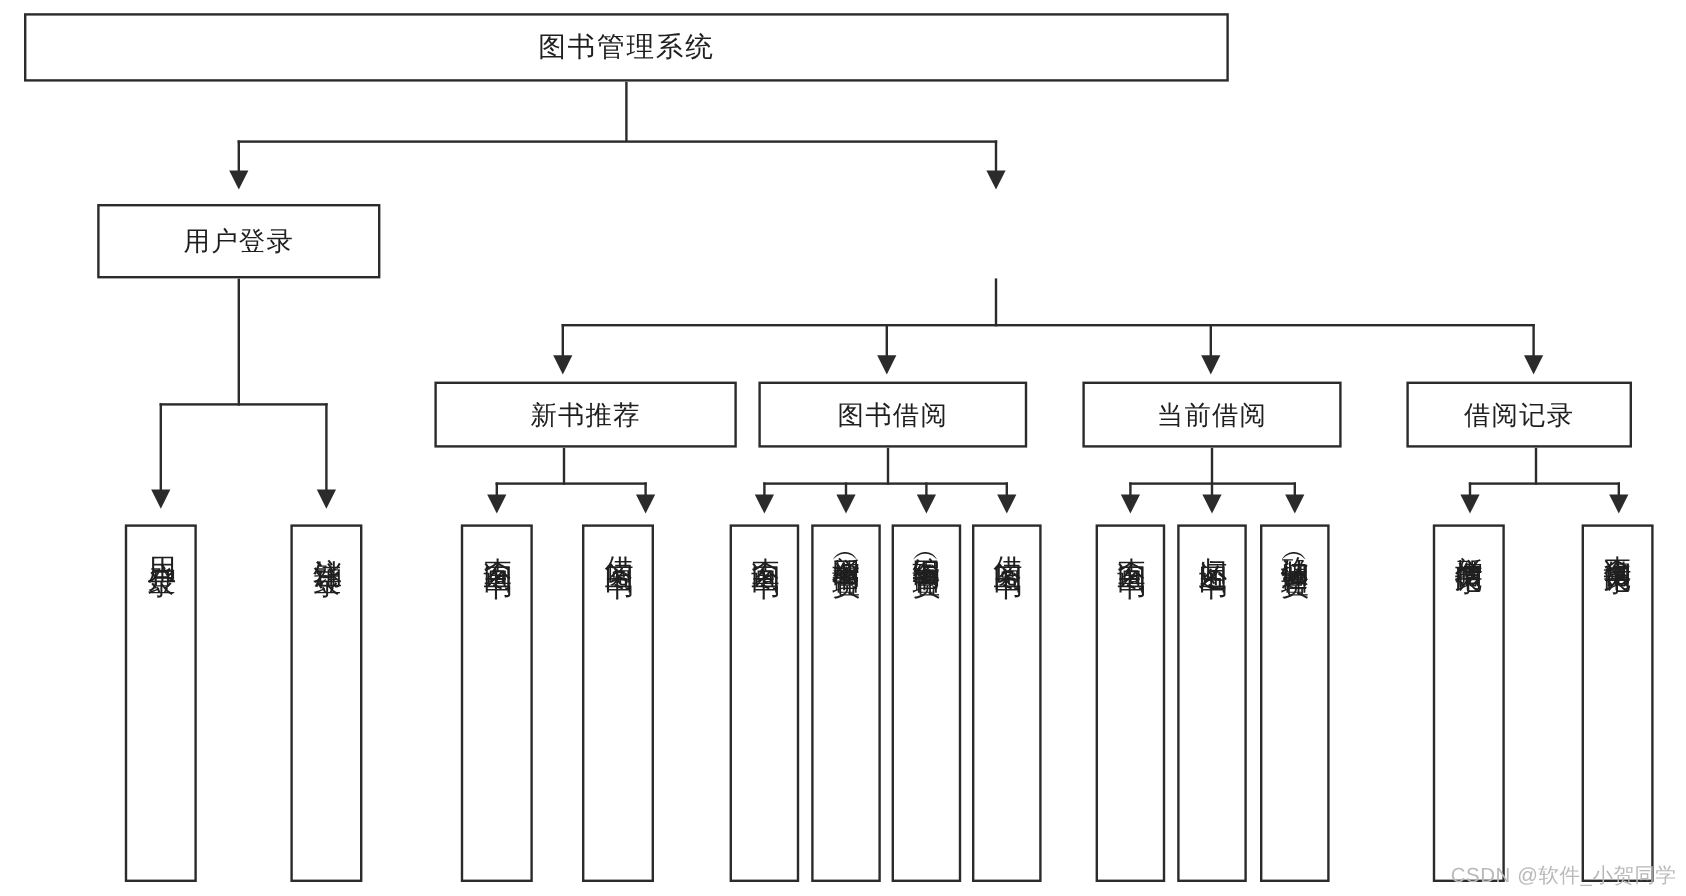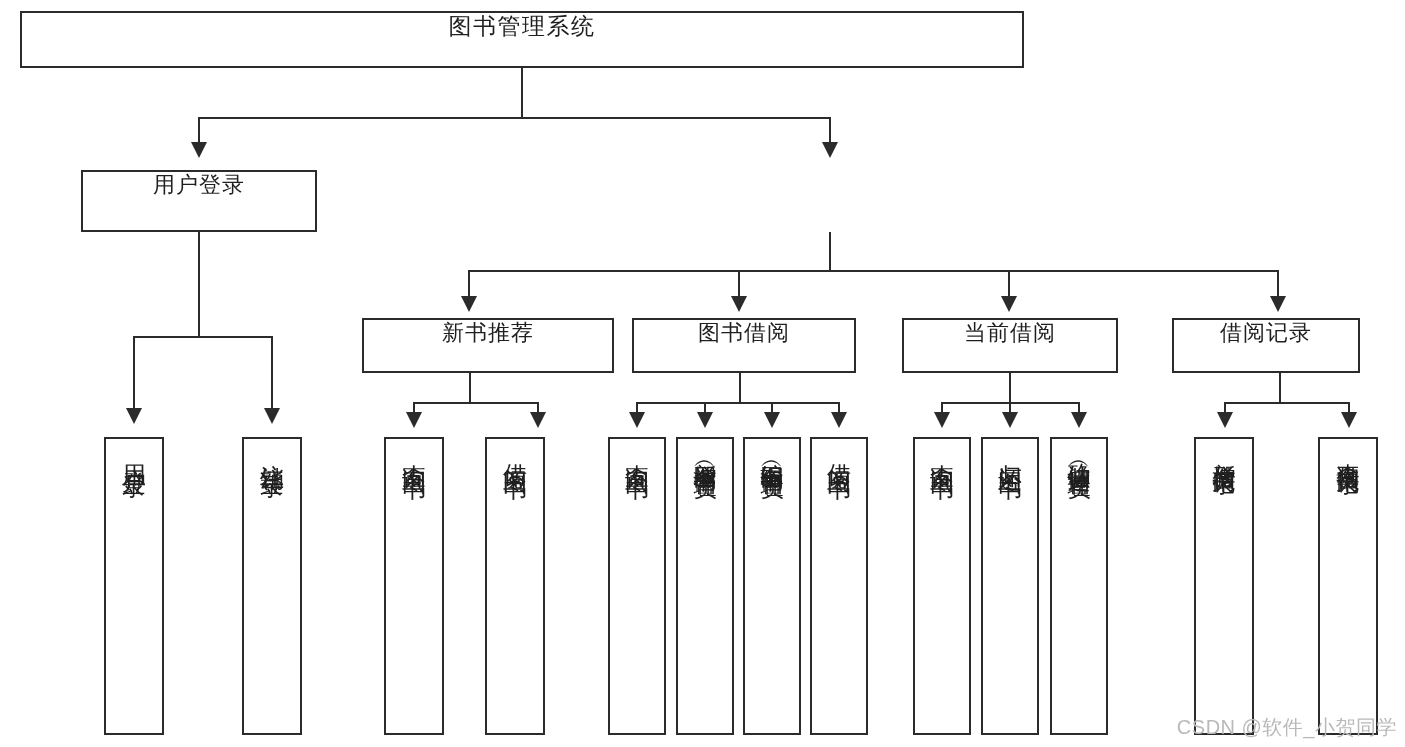--- a/index.html
+++ b/index.html
@@ -24,21 +24,21 @@
     height: 747px;
   }
 
   
   .node {
     position: absolute;
     box-sizing: border-box;
     background: #ffffff;
     border: 2px solid #2b2b2b;
     display: flex;
-    align-items: flex-start;
+    align-items: center;
     justify-content: center;
     z-index: 3;
   }
   .node .lbl {
     display: block;
     text-align: center;
     line-height: 1.18;
     color: #1f1f1f;
     white-space: nowrap;
   }
@@ -89,21 +89,21 @@
     border-right: 8px solid transparent;
     border-top: 16px solid #2b2b2b;
     z-index: 2;
   }
 
   
   #watermark {
     position: absolute;
     right: 8px;
     bottom: 6px;
-    font-size: 20px;
+    font-size: 17px;
     color: #b9b9b9;
     letter-spacing: 0.5px;
     z-index: 5;
     white-space: nowrap;
   }
 </style>
 </head>
 <body>
 
 <div id="diagram">

